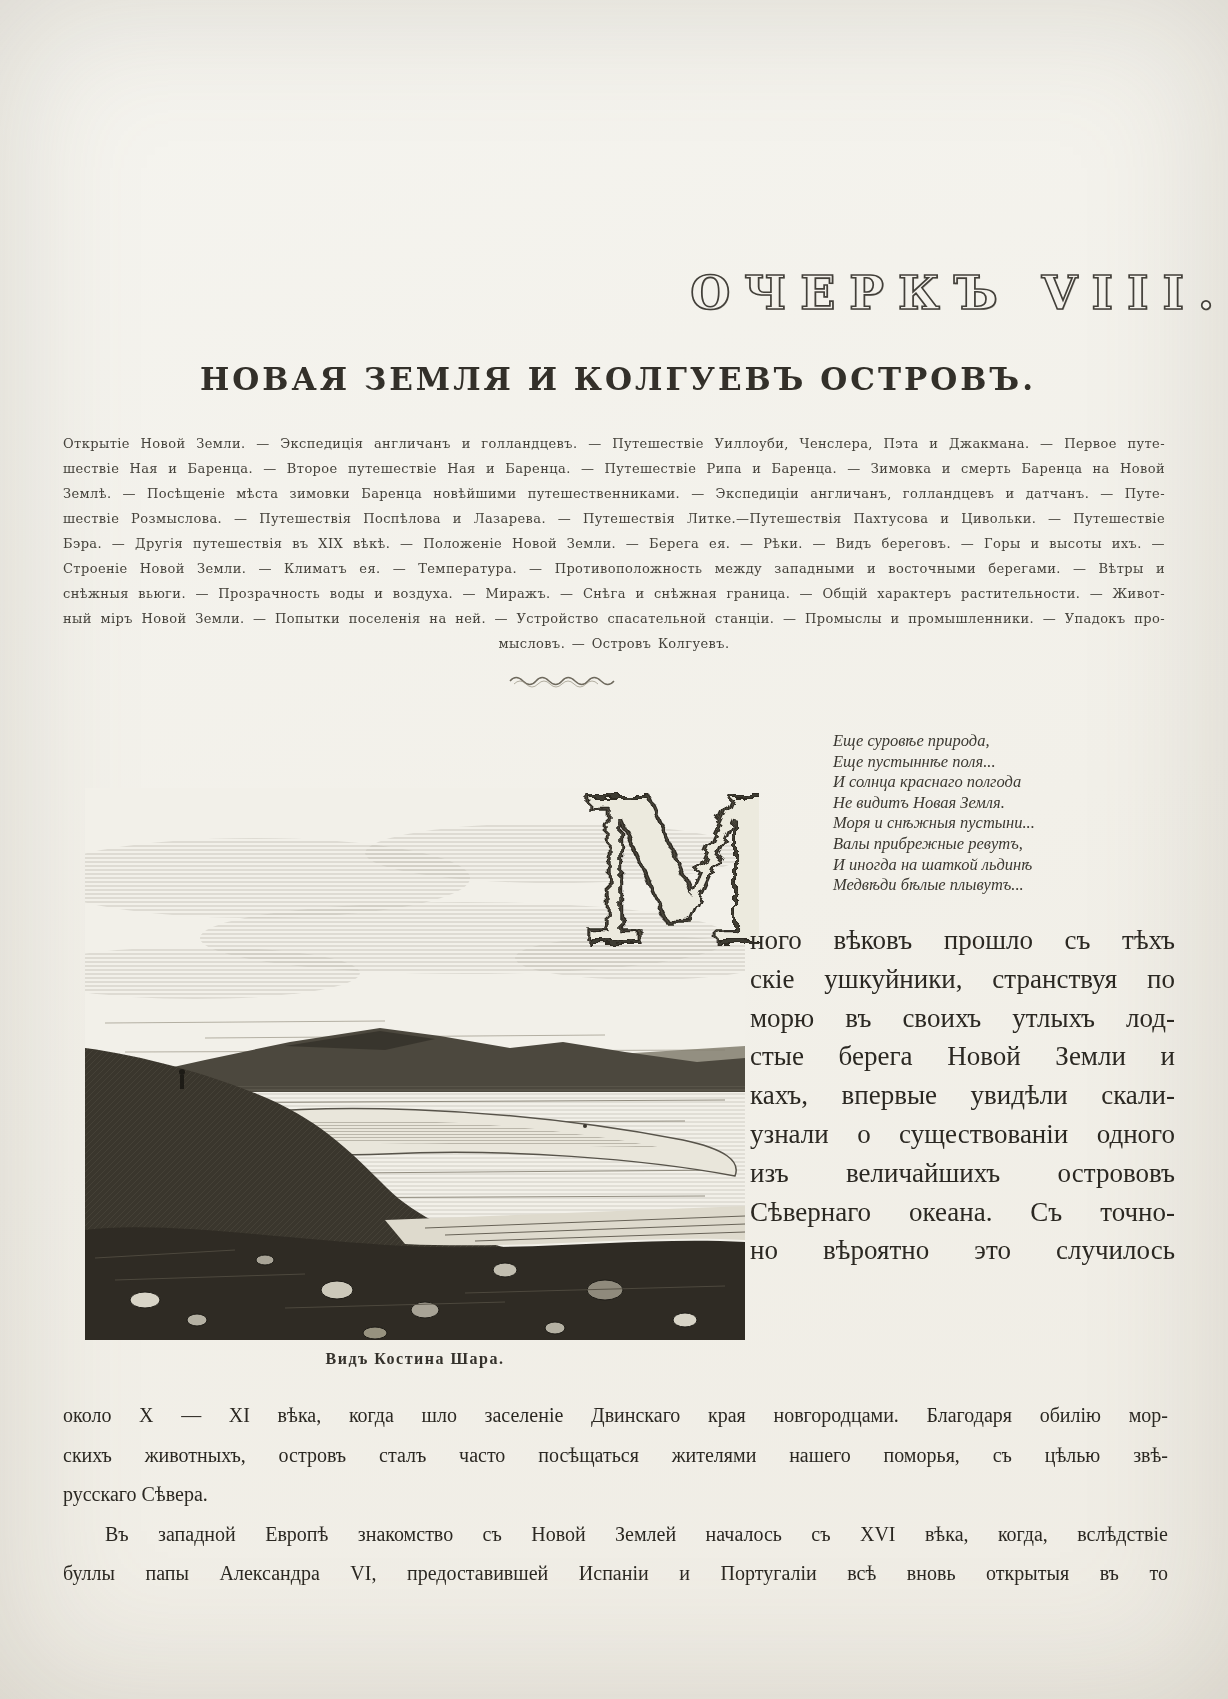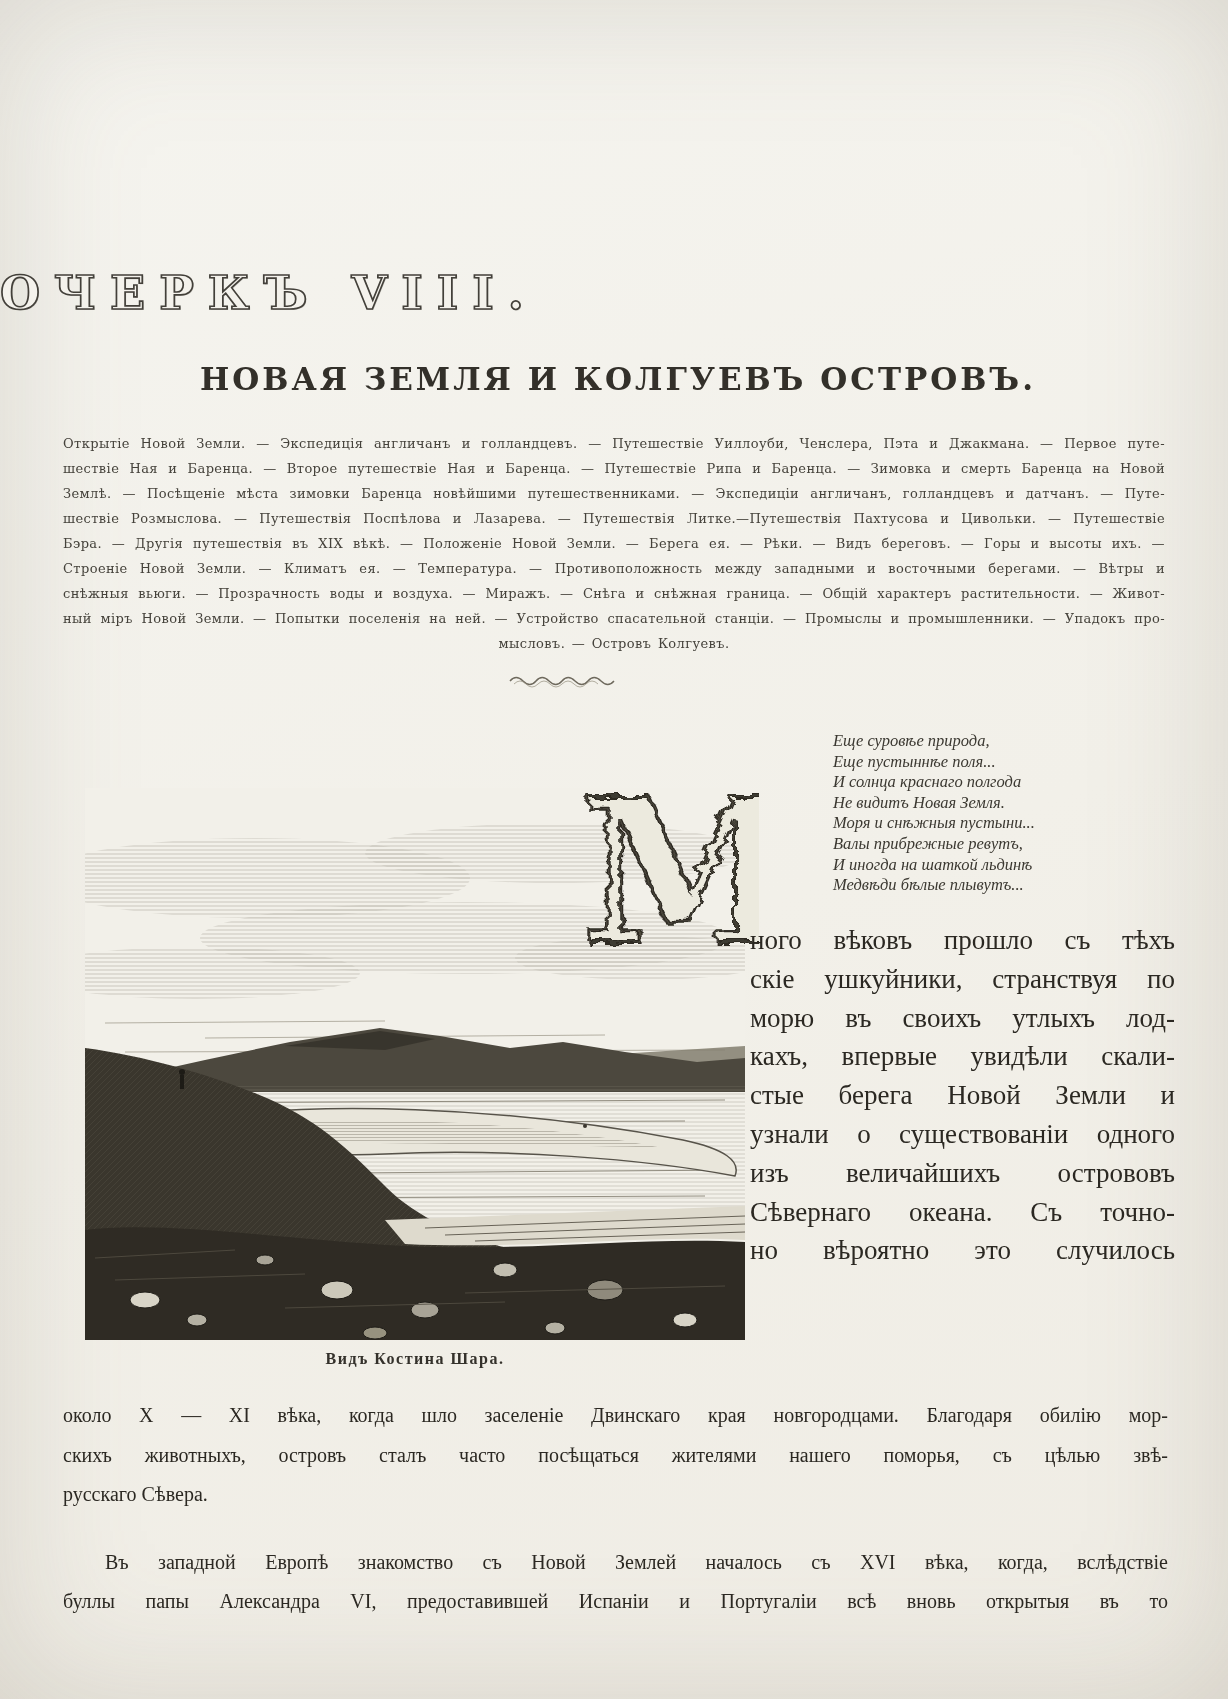--- a/index.html
+++ b/index.html
@@ -8,21 +8,21 @@
     width:1228px;height:1699px;
     margin:0 auto;
     background:linear-gradient(160deg,#f5f4ef 0%,#f2f0e9 55%,#efece4 100%);
     box-shadow:inset 0 0 140px rgba(125,115,95,0.22);
     font-family:"Liberation Serif",serif;
     color:#2e2b26;
     overflow:hidden;
   }
   .chapter-title{
     position:absolute;top:268px;left:0;width:100%;
-    text-align:left;
+    text-align:right;
     font-family:"DejaVu Serif",serif;
     font-weight:bold;font-size:46px;letter-spacing:14px;line-height:1.1;
     color:#f4f2ec;
     -webkit-text-stroke:1.7px #43403a;
     text-shadow:1px 1px 0 rgba(60,56,48,0.25);
   }
   .chapter-subtitle{
     position:absolute;top:361px;left:4px;width:100%;
     text-align:center;
     font-family:"DejaVu Serif",serif;
@@ -54,21 +54,21 @@
     position:absolute;left:750px;top:921px;width:425px;
     font-size:27px;line-height:38.8px;color:#2b2822;
   }
   .column .jline{text-align:justify;text-align-last:justify;}
   .bottom{
     position:absolute;left:63px;top:1396px;width:1105px;
     font-size:20px;line-height:39.5px;color:#2b2822;
   }
   .bottom .jline{text-align:justify;text-align-last:justify;}
   .bottom .lline{text-align:left;text-align-last:left;}
-  .bottom .indent{text-indent:42px;margin-top:28px;}
+  .bottom .indent{text-indent:42px;}
 </style>
 </head>
 <body>
 
 <div class="page">
 
   <div class="chapter-title">ОЧЕРКЪ VIII.</div>
   <div class="chapter-subtitle">НОВАЯ ЗЕМЛЯ И КОЛГУЕВЪ ОСТРОВЪ.</div>
 
   <div class="summary">
@@ -196,22 +196,22 @@
         <text x="8" y="176" font-family="'DejaVu Serif',serif" font-size="198" font-weight="bold" fill="#eceade" stroke="#2e2b24" stroke-width="4">М</text>
         <text x="8" y="176" font-family="'DejaVu Serif',serif" font-size="198" font-weight="bold" fill="none" stroke="#555044" stroke-width="1.2" opacity="0.8">М</text>
       </g>
     </svg>
   </div>
 
   <div class="column">
     <div class="jline">ного вѣковъ прошло съ тѣхъ</div>
     <div class="jline">скіе ушкуйники, странствуя по</div>
     <div class="jline">морю въ своихъ утлыхъ лод-</div>
+    <div class="jline">стые берега Новой Земли и</div>
     <div class="jline">кахъ, впервые увидѣли скали-</div>
-    <div class="jline">стые берега Новой Земли и</div>
     <div class="jline">узнали о существованіи одного</div>
     <div class="jline">изъ величайшихъ острововъ</div>
     <div class="jline">Сѣвернаго океана. Съ точно-</div>
     <div class="jline">но вѣроятно это случилось</div>
   </div>
 
   <div class="caption">Видъ Костина Шара.</div>
 
   <div class="bottom">
     <div class="jline">около X — XI вѣка, когда шло заселеніе Двинскаго края новгородцами. Благодаря обилію мор-</div>

